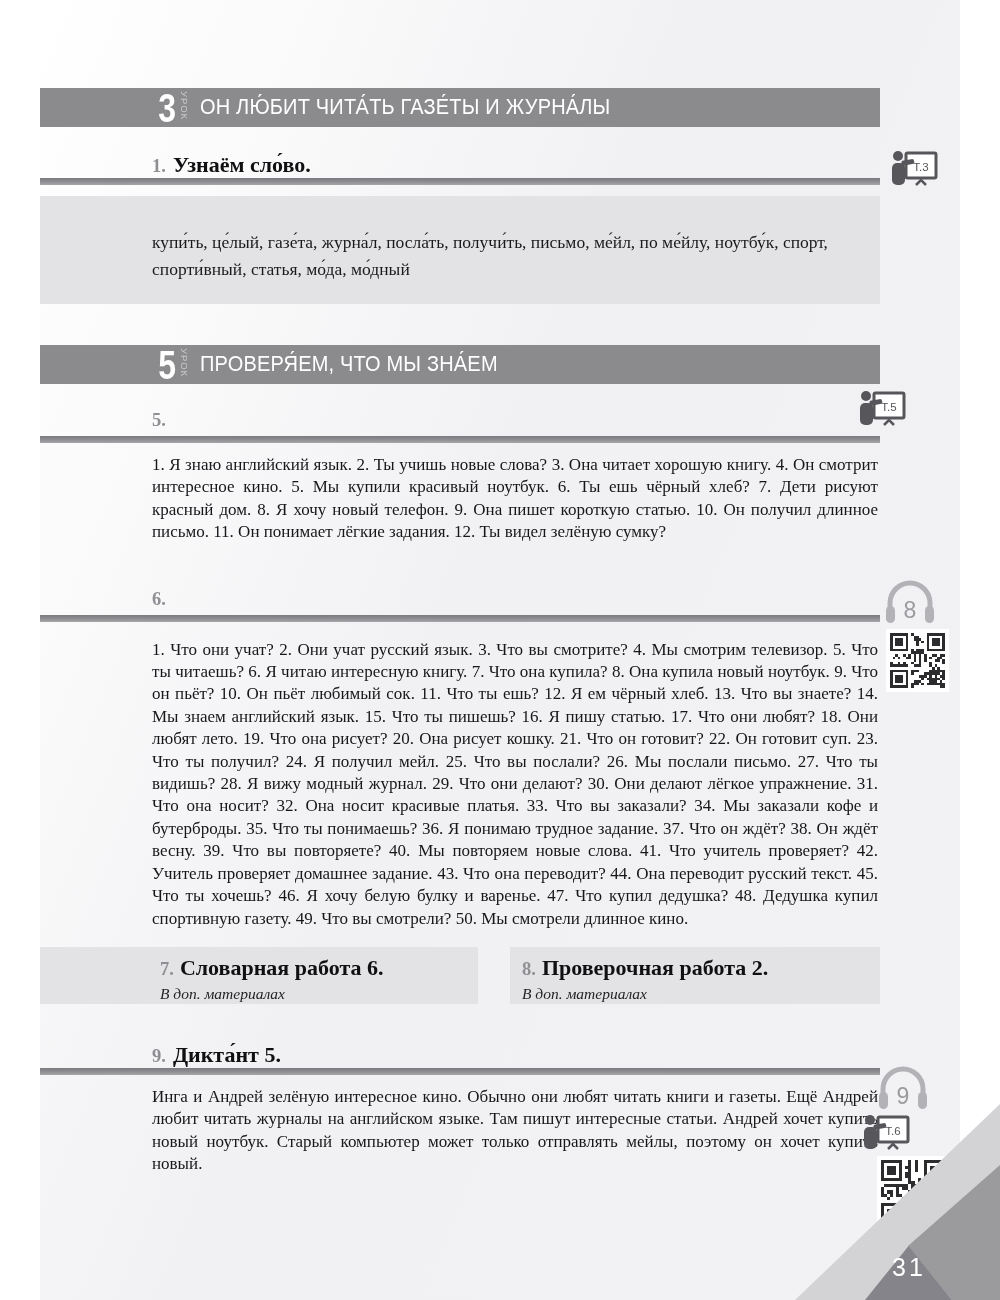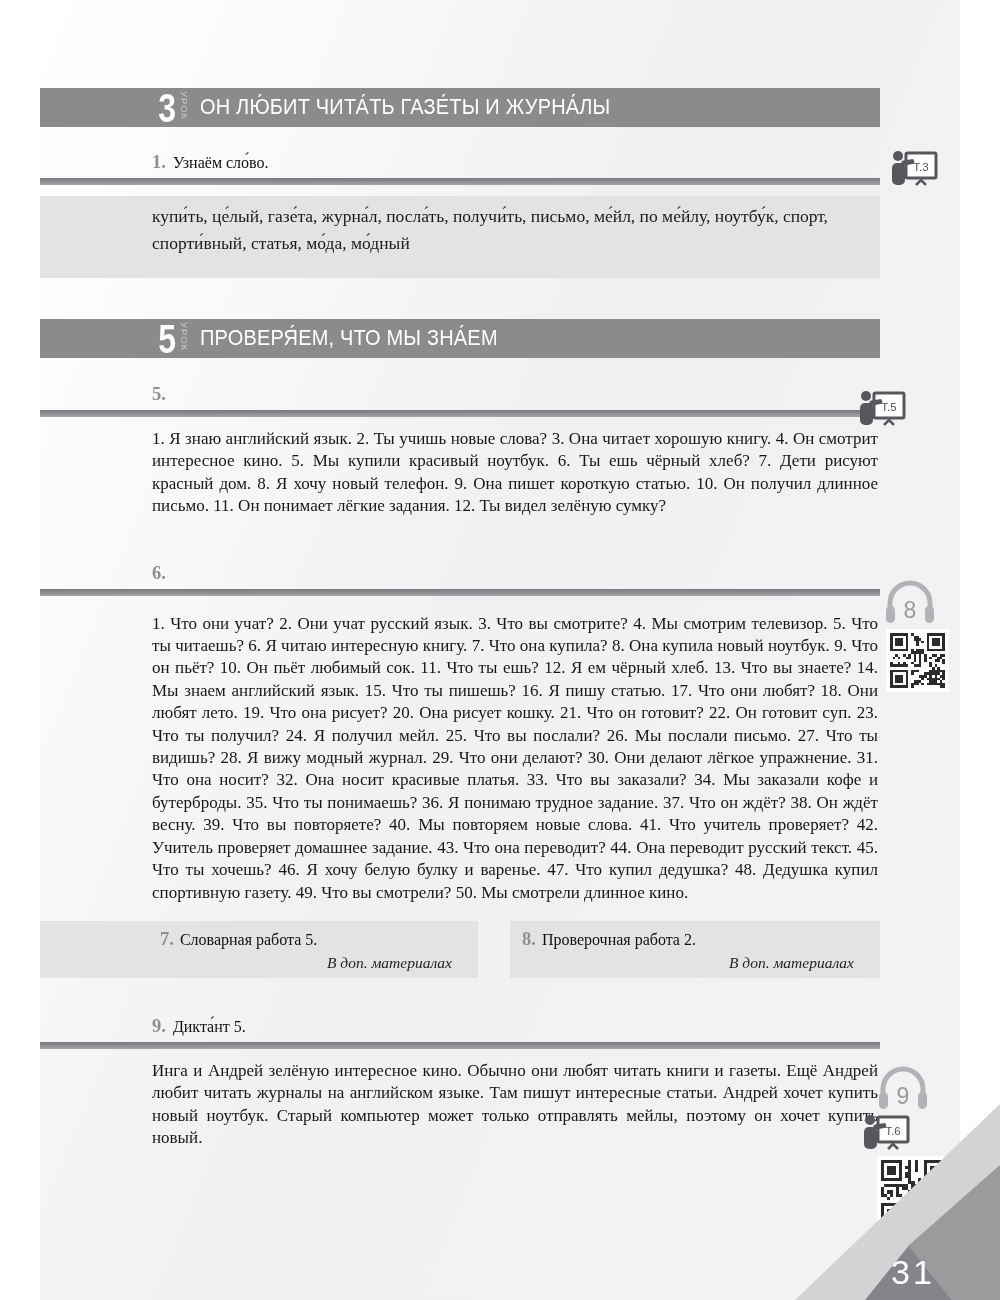--- a/index.html
+++ b/index.html
@@ -16,61 +16,61 @@
   .bar-urok{writing-mode:vertical-rl;font-family:"Liberation Sans","DejaVu Sans",sans-serif;
             font-size:9.5px;letter-spacing:1px;color:#c8c8cb;height:34px;margin:0 10px 0 2px;}
   .bar-title{color:#ffffff;font-family:"Liberation Sans","DejaVu Sans",sans-serif;font-size:21.5px;
              letter-spacing:.2px;transform:scaleX(.93);transform-origin:left center;display:inline-block;white-space:nowrap;}
   .bar--first{margin-top:88px;}
   .bar--second{margin-top:41px;}
 
   
   .sec-head{display:flex;align-items:baseline;gap:7px;padding-left:112px;height:22px;}
   .sec-num{color:#8f8f93;font-weight:bold;font-size:18.5px;}
-  .sec-title{font-weight:normal;font-size:16px;color:#101013;}
+  .sec-title{font-weight:bold;font-size:22px;color:#101013;}
 
   .rule{height:7px;width:840px;margin-top:4px;
         background:linear-gradient(180deg,#7b7b7f 0%,#8b8b8f 45%,#a6a6a9 100%);}
 
   .vocab-box{margin-top:11px;width:840px;box-sizing:border-box;background:#e3e3e6;
-             padding:7px 50px 21px 112px;font-size:17.5px;line-height:27px;color:#1a1a1d;}
+             padding:33px 50px 21px 112px;font-size:17.5px;line-height:27px;color:#1a1a1d;}
 
   .para{padding-left:112px;width:726px;box-sizing:content-box;text-align:justify;
         font-size:17px;line-height:22.4px;color:#17171a;}
   .p5{margin-top:11px;}
   .p6{}
   .p9{margin-top:11px;}
   .h1row{margin-top:25px;}
   .h5row{margin-top:26px;}
   .h6row{margin-top:45px;}
   .h9row{margin-top:38px;}
 
   
   .boxrow{display:flex;gap:32px;margin-top:14px;width:840px;}
   .workbox{background:#e3e3e6;height:57px;box-sizing:border-box;padding:8px 26px 0 0;}
   .workbox--left{width:438px;padding-left:120px;}
   .workbox--right{width:370px;padding-left:12px;}
   .wb-title{display:flex;align-items:baseline;gap:6px;}
-  .wb-note{text-align:right;font-style:italic;font-size:15.5px;color:#232326;margin-top:4px;}
+  .wb-note{text-align:left;font-style:italic;font-size:15.5px;color:#232326;margin-top:4px;}
 
   
   .m-icon{position:absolute;text-align:right;}
   .qr{position:absolute;background:#ffffff;padding:4px;box-sizing:border-box;}
   .qr svg{display:block;width:100%;height:100%;}
 
   
   .tri{position:absolute;}
   .tri-light{right:0;bottom:0;width:205px;height:200px;background:#d3d3d6;
              clip-path:polygon(0% 100%,100% 2%,100% 100%);}
   .tri-mid{right:0;bottom:0;width:92px;height:135px;background:#9b9b9e;
            clip-path:polygon(0px 81px,92px 0px,92px 135px,44px 135px);}
   .tri-dark{right:48px;bottom:0;width:87px;height:54px;background:#84848a;
             clip-path:polygon(50% 0,0 100%,100% 100%);}
   .page-num{position:absolute;left:891px;top:1253px;width:36px;text-align:center;color:#ffffff;
-            font-family:"Liberation Sans","DejaVu Sans",sans-serif;font-size:34px;letter-spacing:3px;font-weight:400;}
+            font-family:"Liberation Sans","DejaVu Sans",sans-serif;font-size:25px;letter-spacing:3px;font-weight:400;}
 </style>
 </head>
 <body>
 
 <div class="page">
   <div class="sheet">
 
     <header class="bar bar--first main">
       <span class="bar-num">3</span>
       <span class="bar-urok">УРОК</span>
@@ -102,21 +102,21 @@
     <div class="sec-head h6row">
       <span class="sec-num">6.</span>
     </div>
     <div class="rule"></div>
     <p class="para p6">1. Что они учат? 2. Они учат русский язык. 3. Что вы смотрите? 4. Мы смотрим телевизор. 5. Что ты читаешь? 6. Я читаю интересную книгу. 7. Что она купила? 8. Она купила новый ноутбук. 9. Что он пьёт? 10. Он пьёт любимый сок. 11. Что ты ешь? 12. Я ем чёрный хлеб. 13. Что вы знаете? 14. Мы знаем английский язык. 15. Что ты пишешь? 16. Я пишу статью. 17. Что они любят? 18. Они любят лето. 19. Что она рисует? 20. Она рисует кошку. 21. Что он готовит? 22. Он готовит суп. 23. Что ты получил? 24. Я получил мейл. 25. Что вы послали? 26. Мы послали письмо. 27. Что ты видишь? 28. Я вижу модный журнал. 29. Что они делают? 30. Они делают лёгкое упражнение. 31. Что она носит? 32. Она носит красивые платья. 33. Что вы заказали? 34. Мы заказали кофе и бутерброды. 35. Что ты понимаешь? 36. Я понимаю трудное задание. 37. Что он ждёт? 38. Он ждёт весну. 39. Что вы повторяете? 40. Мы повторяем новые слова. 41. Что учитель проверяет? 42. Учитель проверяет домашнее задание. 43. Что она переводит? 44. Она переводит русский текст. 45. Что ты хочешь? 46. Я хочу белую булку и варенье. 47. Что купил дедушка? 48. Дедушка купил спортивную газету. 49. Что вы смотрели? 50. Мы смотрели длинное кино.</p>
 
     <div class="boxrow">
       <div class="workbox workbox--left">
         <div class="wb-title">
           <span class="sec-num">7.</span>
-          <span class="sec-title">Словарная работа 5.</span>
+          <span class="sec-title">Словарная работа 6.</span>
         </div>
         <div class="wb-note">В доп. материалах</div>
       </div>
       <div class="workbox workbox--right">
         <div class="wb-title">
           <span class="sec-num">8.</span>
           <span class="sec-title">Проверочная работа 2.</span>
         </div>
         <div class="wb-note">В доп. материалах</div>
       </div>

